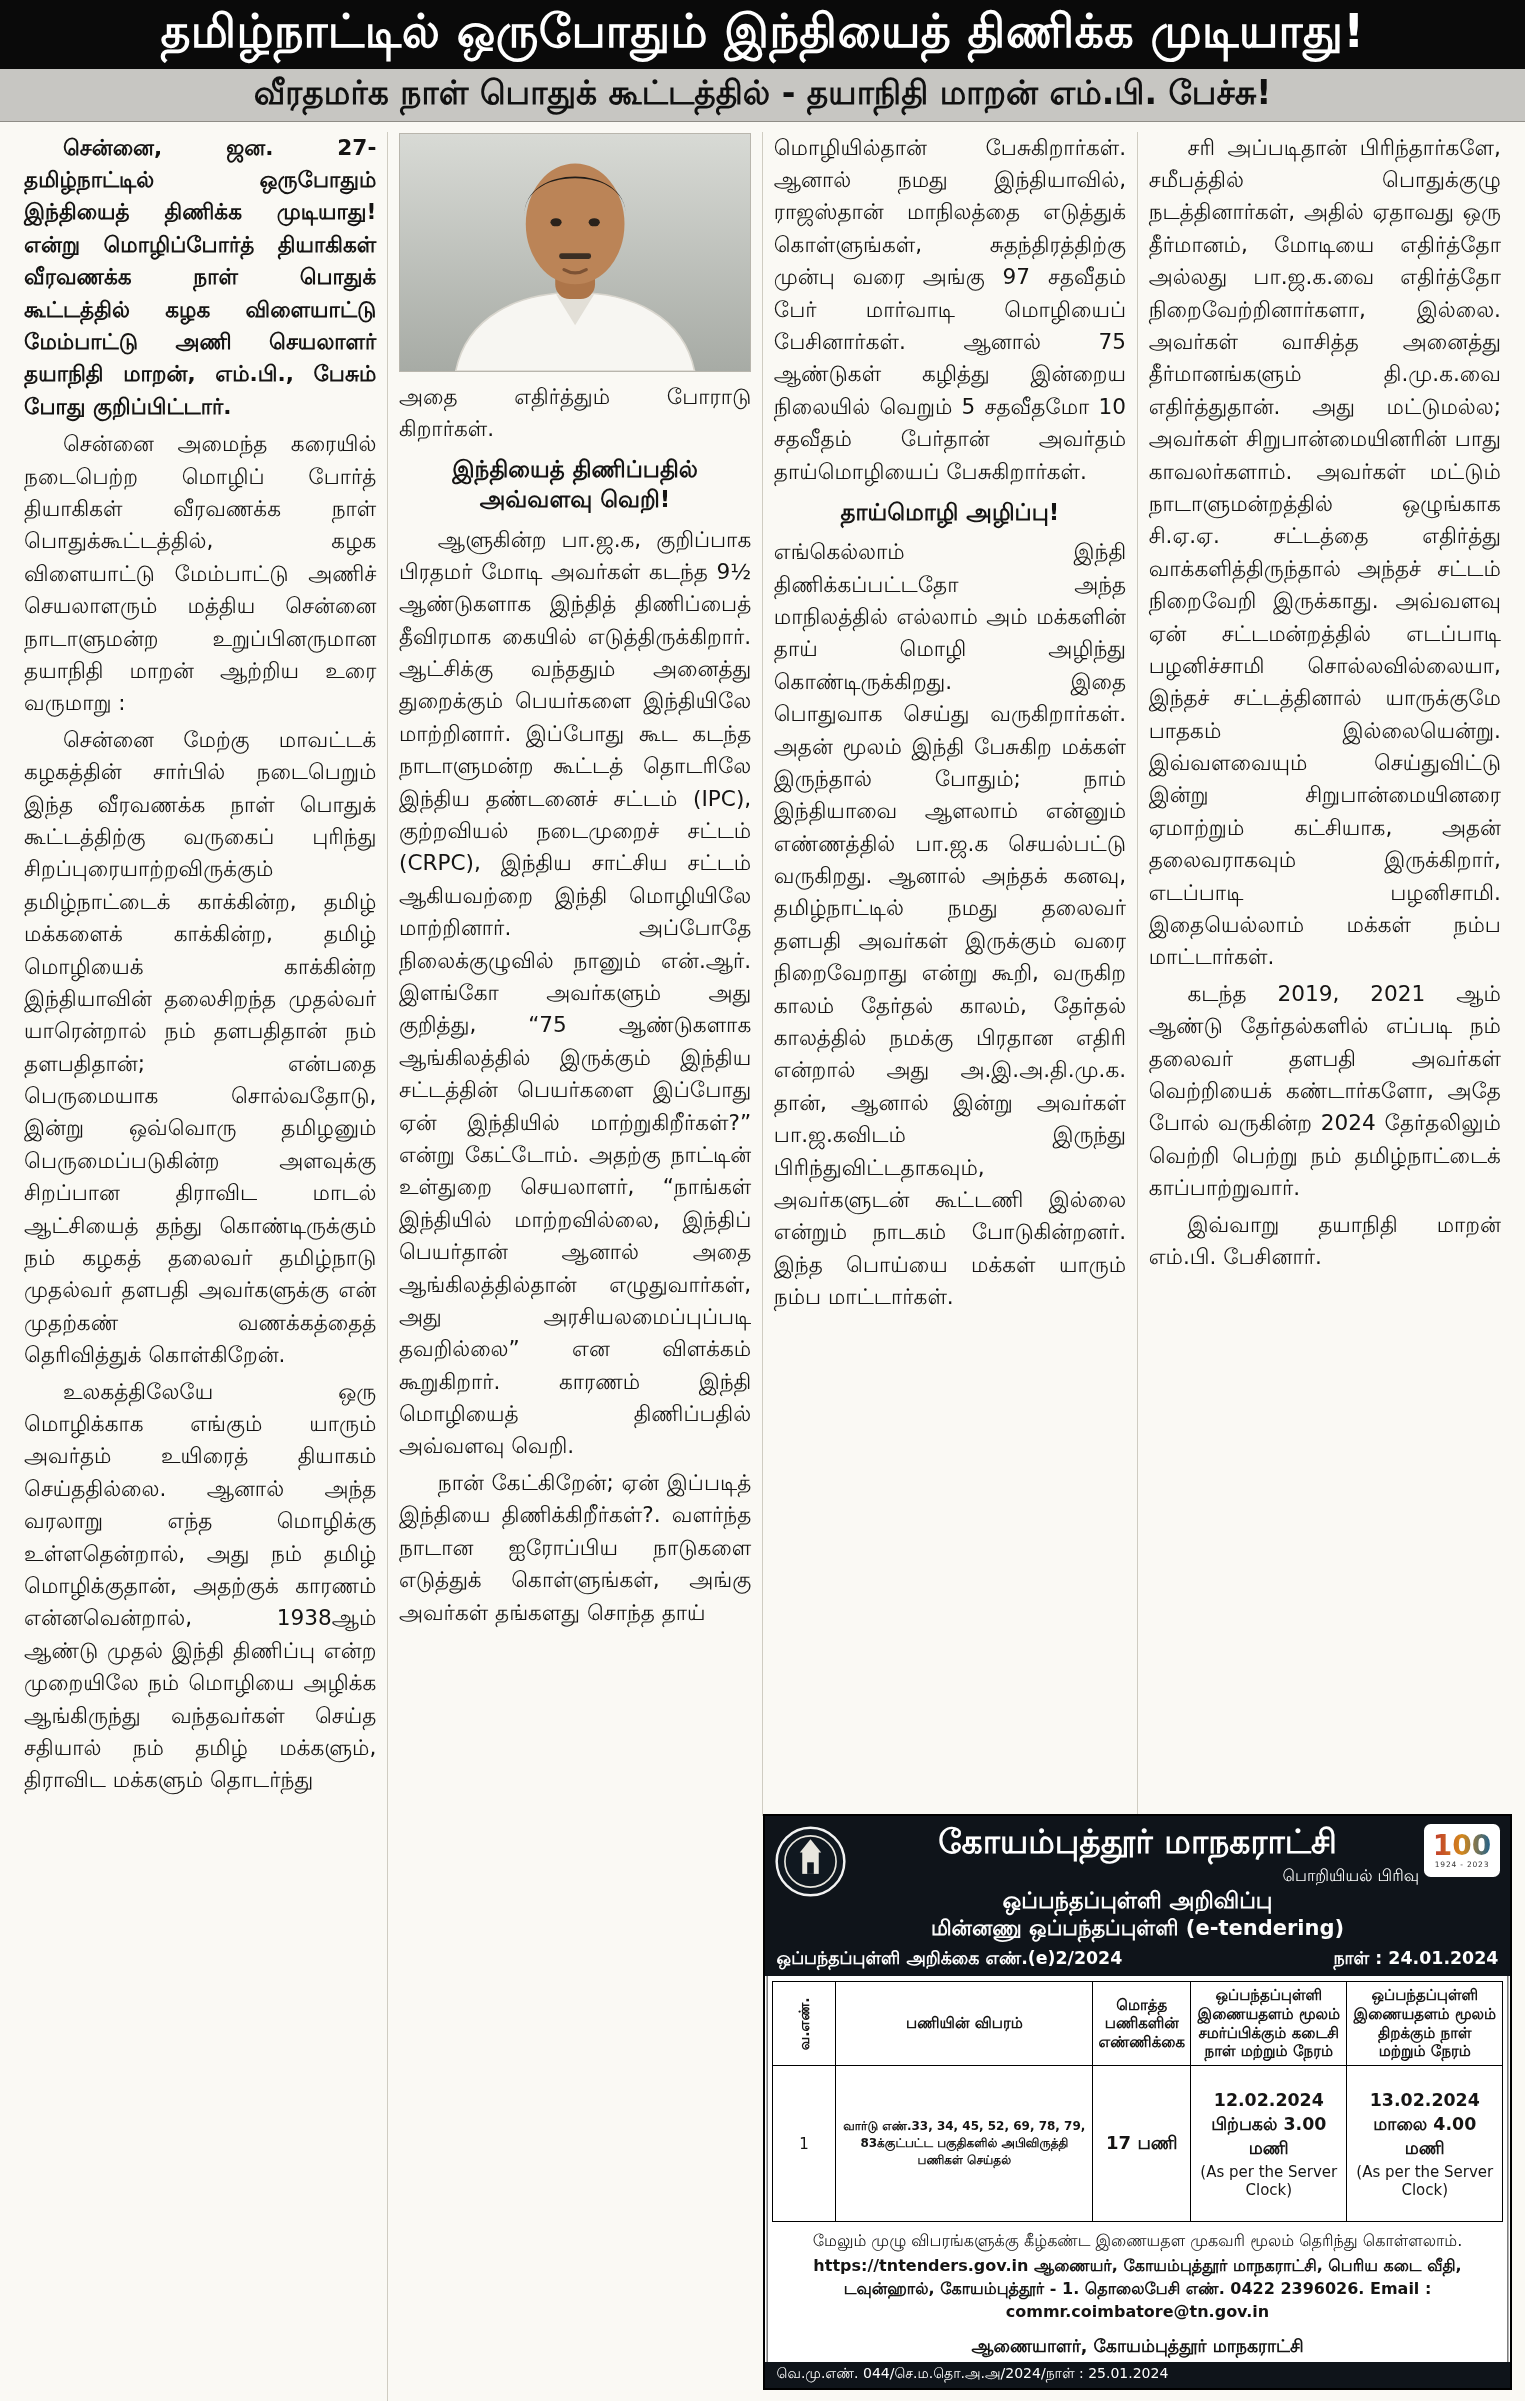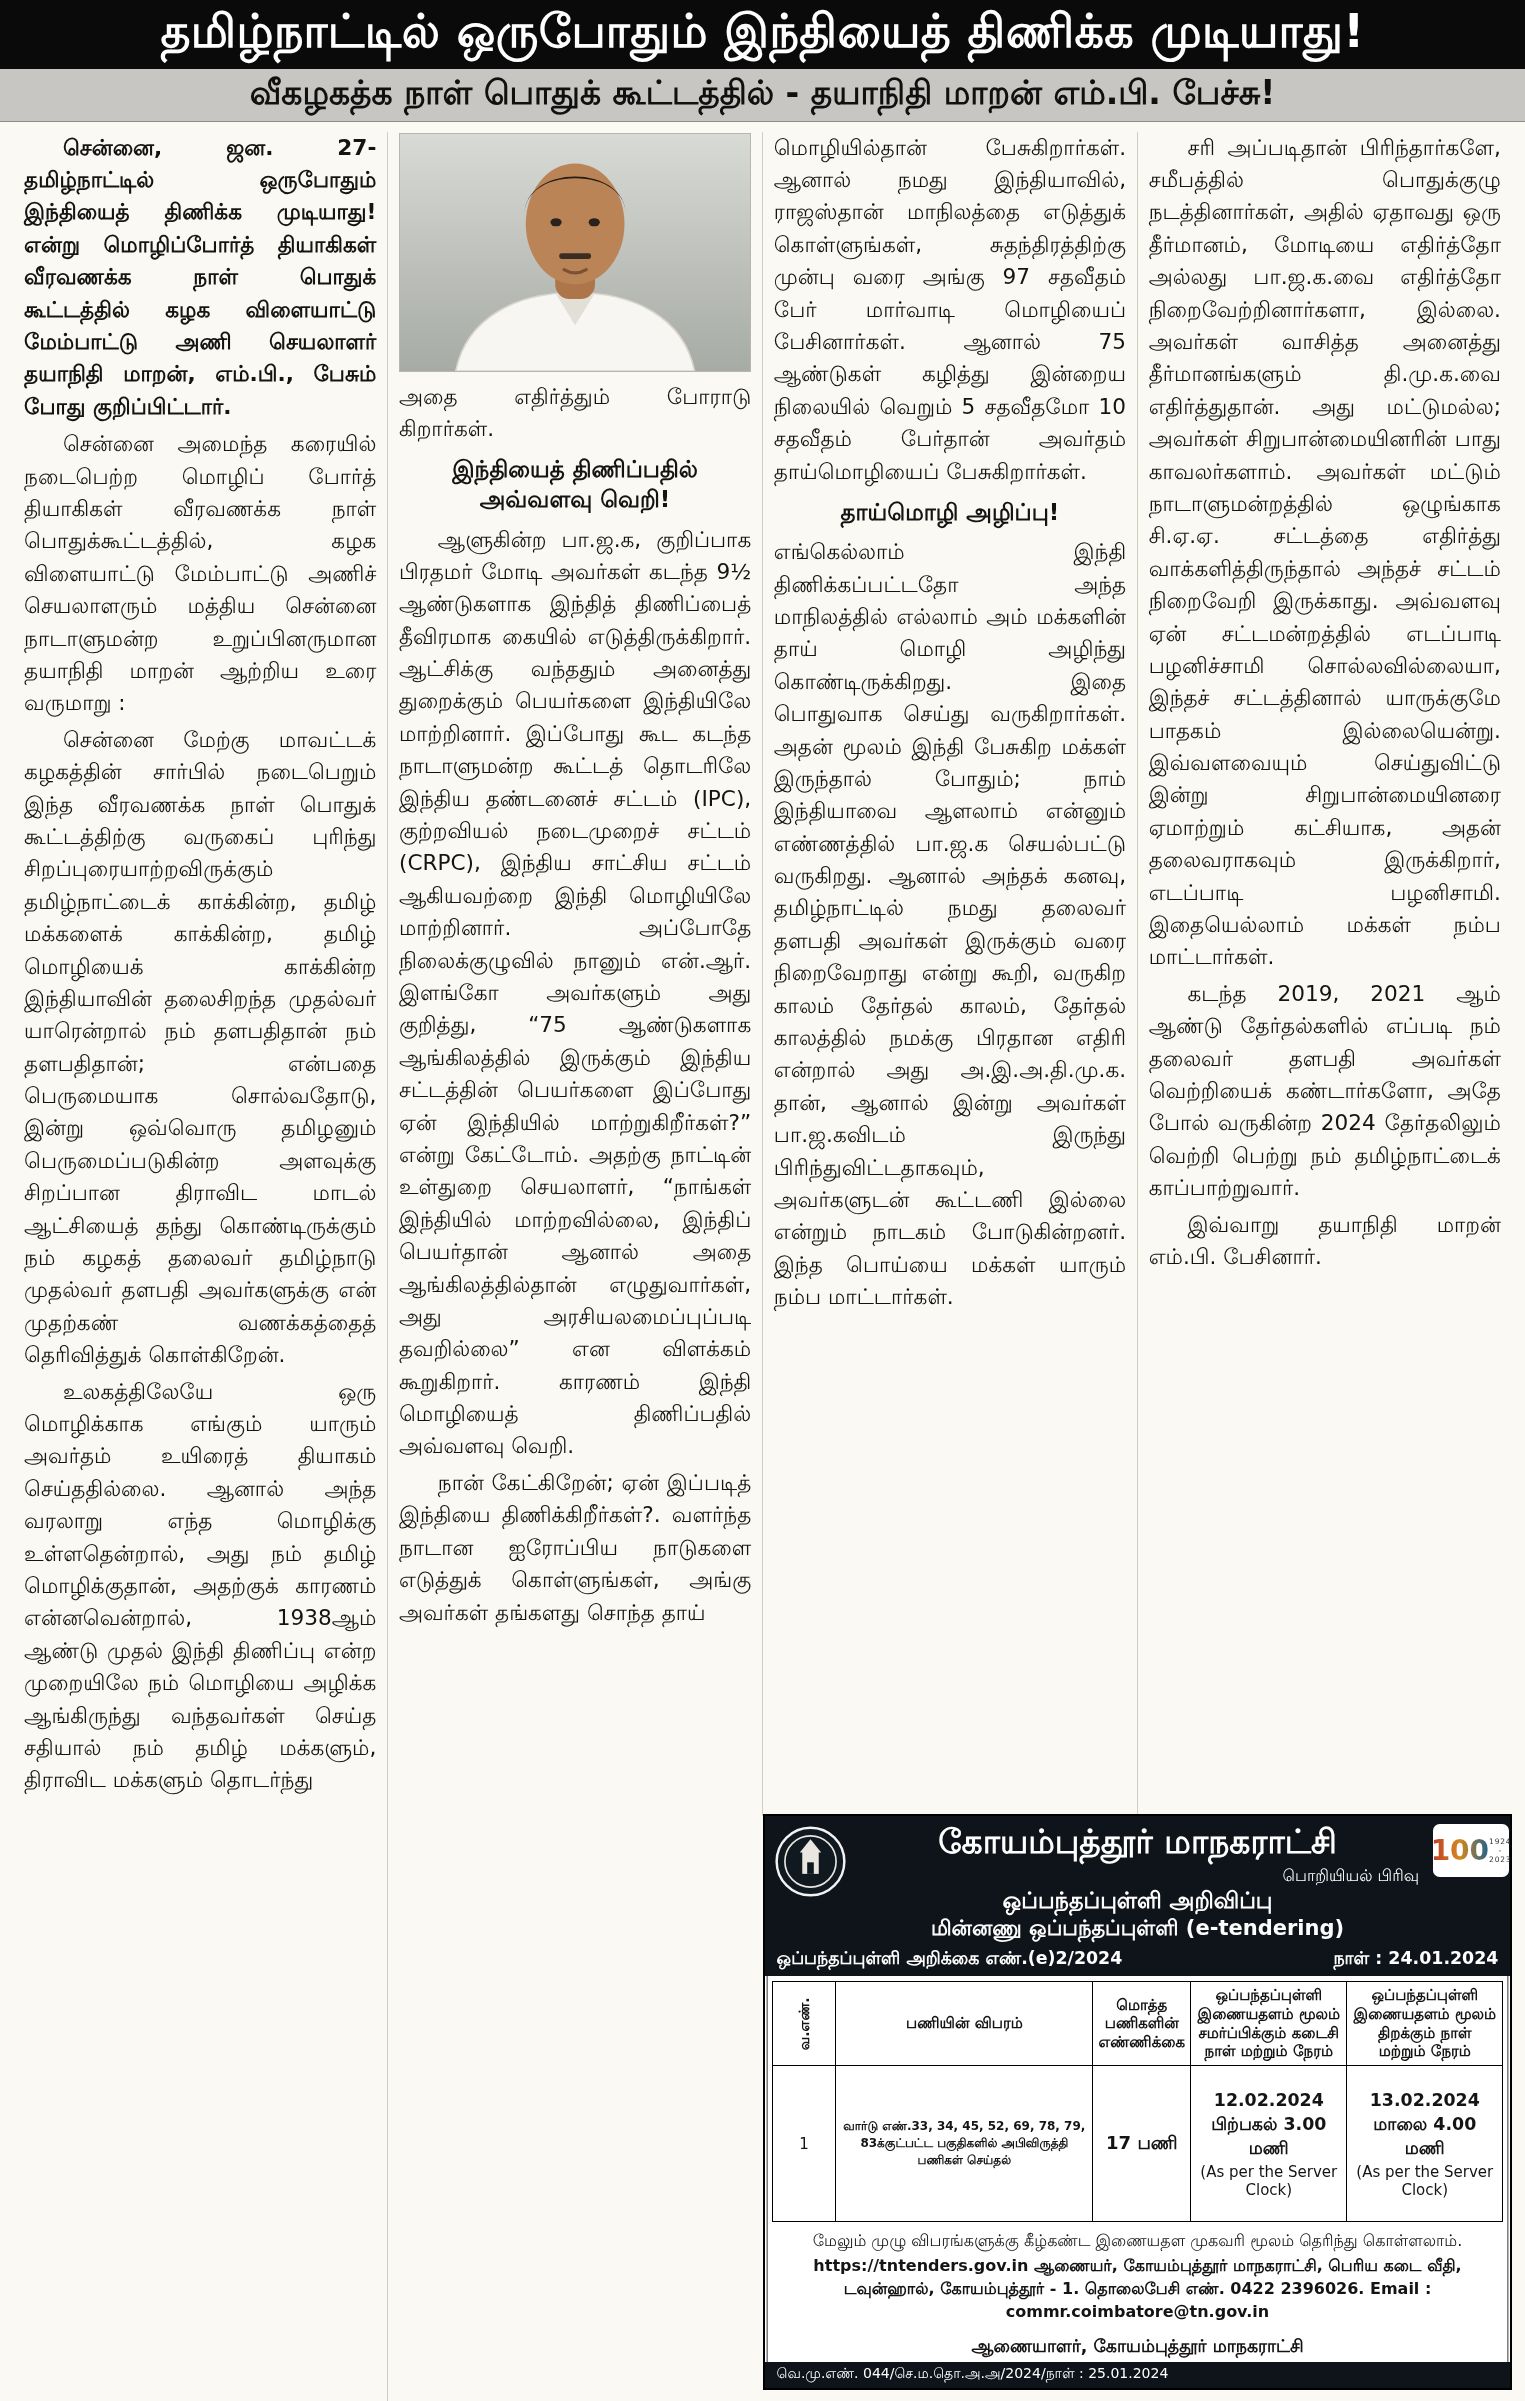--- a/index.html
+++ b/index.html
@@ -60,23 +60,23 @@
     padding:6.6px 91px 3.3px;
   }
   .ad-title { font-size:33px; font-weight:bold; line-height:1.15; }
   .ad-division { font-size:16px; margin-top:5px;text-align:right; }
   .ad-notice { font-size:22.4px; font-weight:bold; }
   .ad-etender { font-size:21px; font-weight:bold; color:#fdfdfd; }
   .ad-logo-left {
     position:absolute; left:10px; top:10px; width:71px; height:71px;
   }
   .ad-logo-right {
-    position:absolute; right:1px; top:8.3px; width:76px; height:53px;
+    position:absolute; right:10px; top:8.3px; width:76px; height:53px;
     background:#ffffff; border-radius:6.6px; display:flex; align-items:center;
-    justify-content:center; flex-direction:row; color:#0f141a;
+    justify-content:center; flex-direction:column; color:#0f141a;
   }
   .ad-logo-right .big100 { font-size:28px; font-weight:bold; line-height:1;
     background:linear-gradient(90deg,#c0392b,#d4881c,#1f618d);
     -webkit-background-clip:text; background-clip:text; color:transparent; }
   .ad-logo-right .tiny { font-size:7.5px; letter-spacing:0.8px; color:#333; }
   .ad-refrow {
     display:flex; justify-content:space-between; background:#0f141a; color:#fff;
     padding:1.7px 11.6px 6.6px; font-size:17.4px; font-weight:bold;
   }
 
@@ -107,21 +107,21 @@
 </style>
 </head>
 <body>
 
 <div class="page">
 
   <div class="headline-bar">
     <h1>தமிழ்நாட்டில் ஒருபோதும் இந்தியைத் திணிக்க முடியாது!</h1>
   </div>
   <div class="subheadline-bar">
-    <h2>வீகழகத்க நாள் பொதுக் கூட்டத்தில் - தயாநிதி மாறன் எம்.பி. பேச்சு!</h2>
+    <h2>வீரதமர்க நாள் பொதுக் கூட்டத்தில் - தயாநிதி மாறன் எம்.பி. பேச்சு!</h2>
   </div>
 
   <div class="columns">
 
     <div class="col">
       <p class="lede">சென்னை, ஜன. 27- தமிழ்நாட்டில் ஒருபோதும் இந்தியைத் திணிக்க முடியாது! என்று மொழிப்போர்த் தியாகிகள் வீரவணக்க நாள் பொதுக் கூட்டத்தில் கழக விளையாட்டு மேம்பாட்டு அணி செயலாளர் தயாநிதி மாறன், எம்.பி., பேசும் போது குறிப்பிட்டார்.</p>
       <div>
           <p class="para">சென்னை அமைந்த கரையில் நடைபெற்ற மொழிப் போர்த் தியாகிகள் வீரவணக்க நாள் பொதுக்கூட்டத்தில், கழக விளையாட்டு மேம்பாட்டு அணிச் செயலாளரும் மத்திய சென்னை நாடாளுமன்ற உறுப்பினருமான தயாநிதி மாறன் ஆற்றிய உரை வருமாறு :</p>
           <p class="para">சென்னை மேற்கு மாவட்டக் கழகத்தின் சார்பில் நடைபெறும் இந்த வீரவணக்க நாள் பொதுக் கூட்டத்திற்கு வருகைப் புரிந்து சிறப்புரையாற்றவிருக்கும் தமிழ்நாட்டைக் காக்கின்ற, தமிழ் மக்களைக் காக்கின்ற, தமிழ் மொழியைக் காக்கின்ற இந்தியாவின் தலைசிறந்த முதல்வர் யாரென்றால் நம் தளபதிதான் நம் தளபதிதான்; என்பதை பெருமையாக சொல்வதோடு, இன்று ஒவ்வொரு தமிழனும் பெருமைப்படுகின்ற அளவுக்கு சிறப்பான திராவிட மாடல் ஆட்சியைத் தந்து கொண்டிருக்கும் நம் கழகத் தலைவர் தமிழ்நாடு முதல்வர் தளபதி அவர்களுக்கு என் முதற்கண் வணக்கத்தைத் தெரிவித்துக் கொள்கிறேன்.</p>
           <p class="para">உலகத்திலேயே ஒரு மொழிக்காக எங்கும் யாரும் அவர்தம் உயிரைத் தியாகம் செய்ததில்லை. ஆனால் அந்த வரலாறு எந்த மொழிக்கு உள்ளதென்றால், அது நம் தமிழ் மொழிக்குதான், அதற்குக் காரணம் என்னவென்றால், 1938ஆம் ஆண்டு முதல் இந்தி திணிப்பு என்ற முறையிலே நம் மொழியை அழிக்க ஆங்கிருந்து வந்தவர்கள் செய்த சதியால் நம் தமிழ் மக்களும், திராவிட மக்களும் தொடர்ந்து</p>

